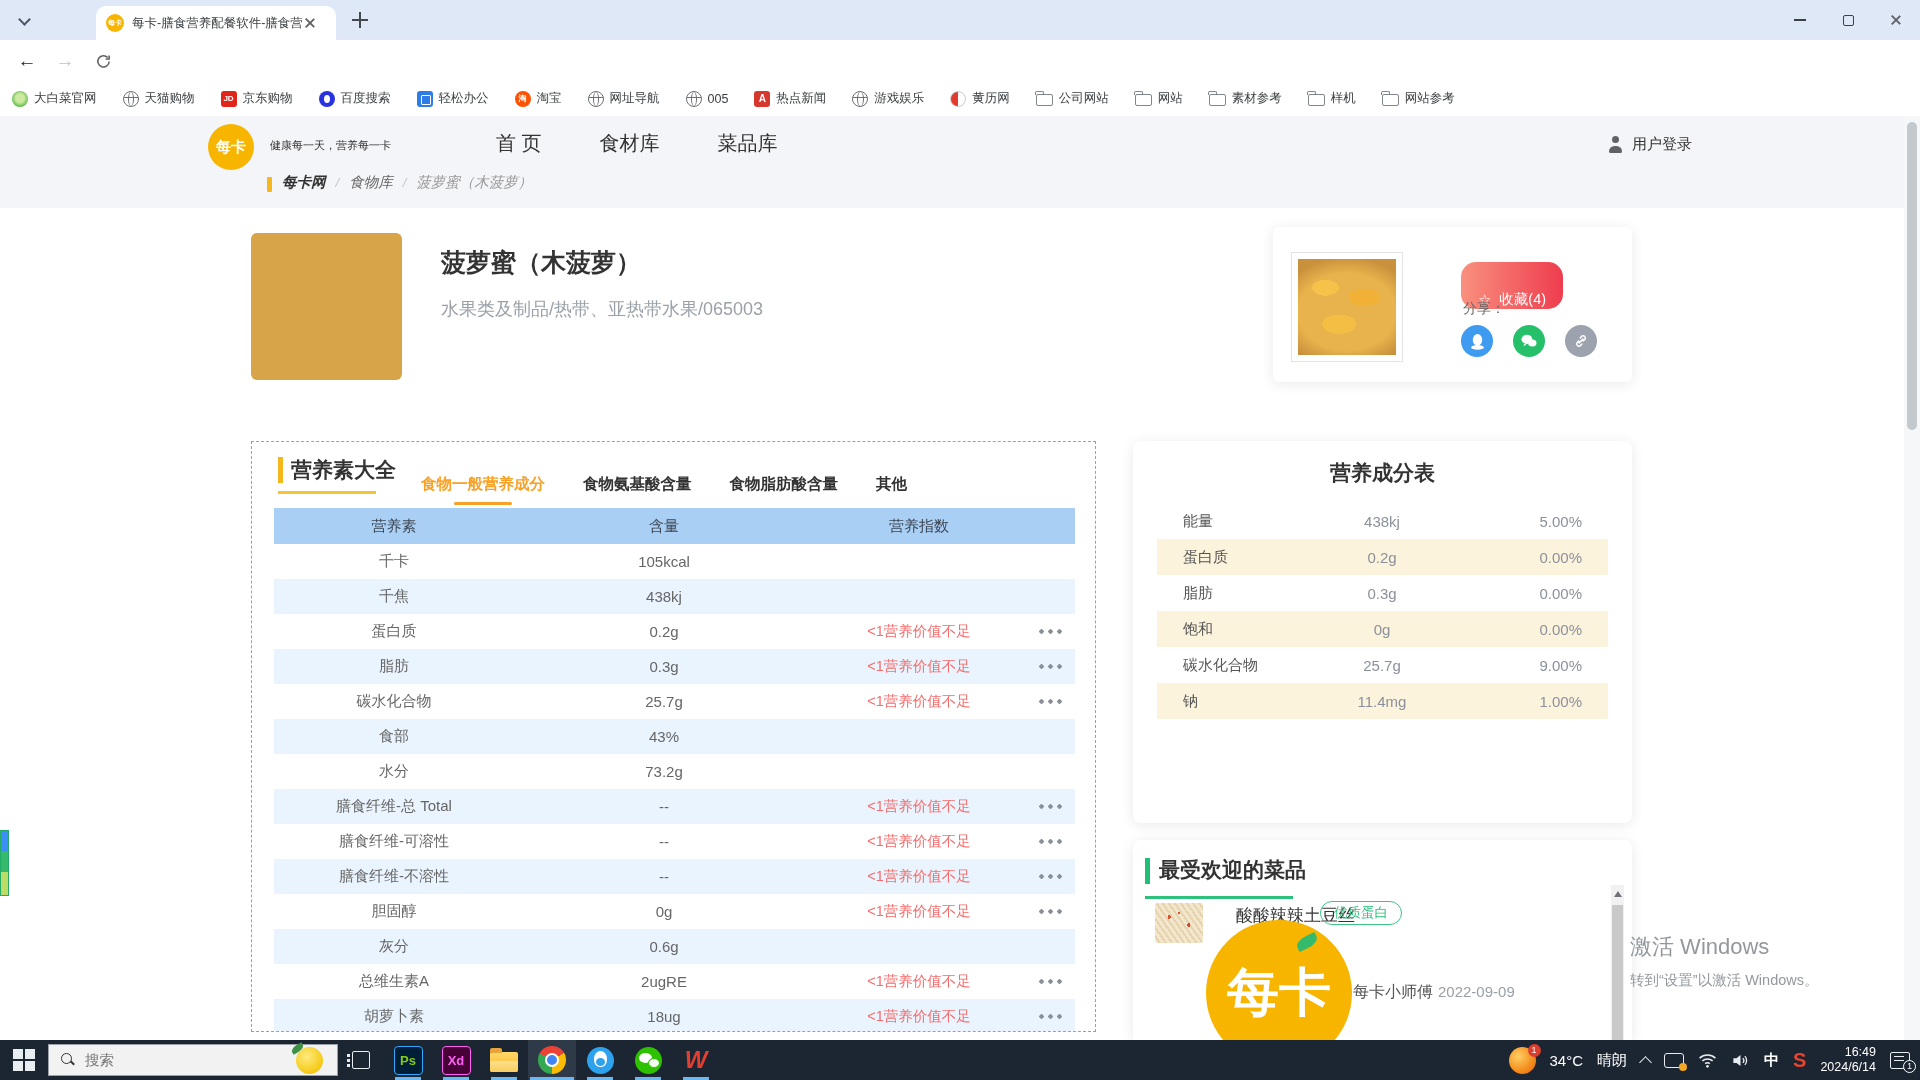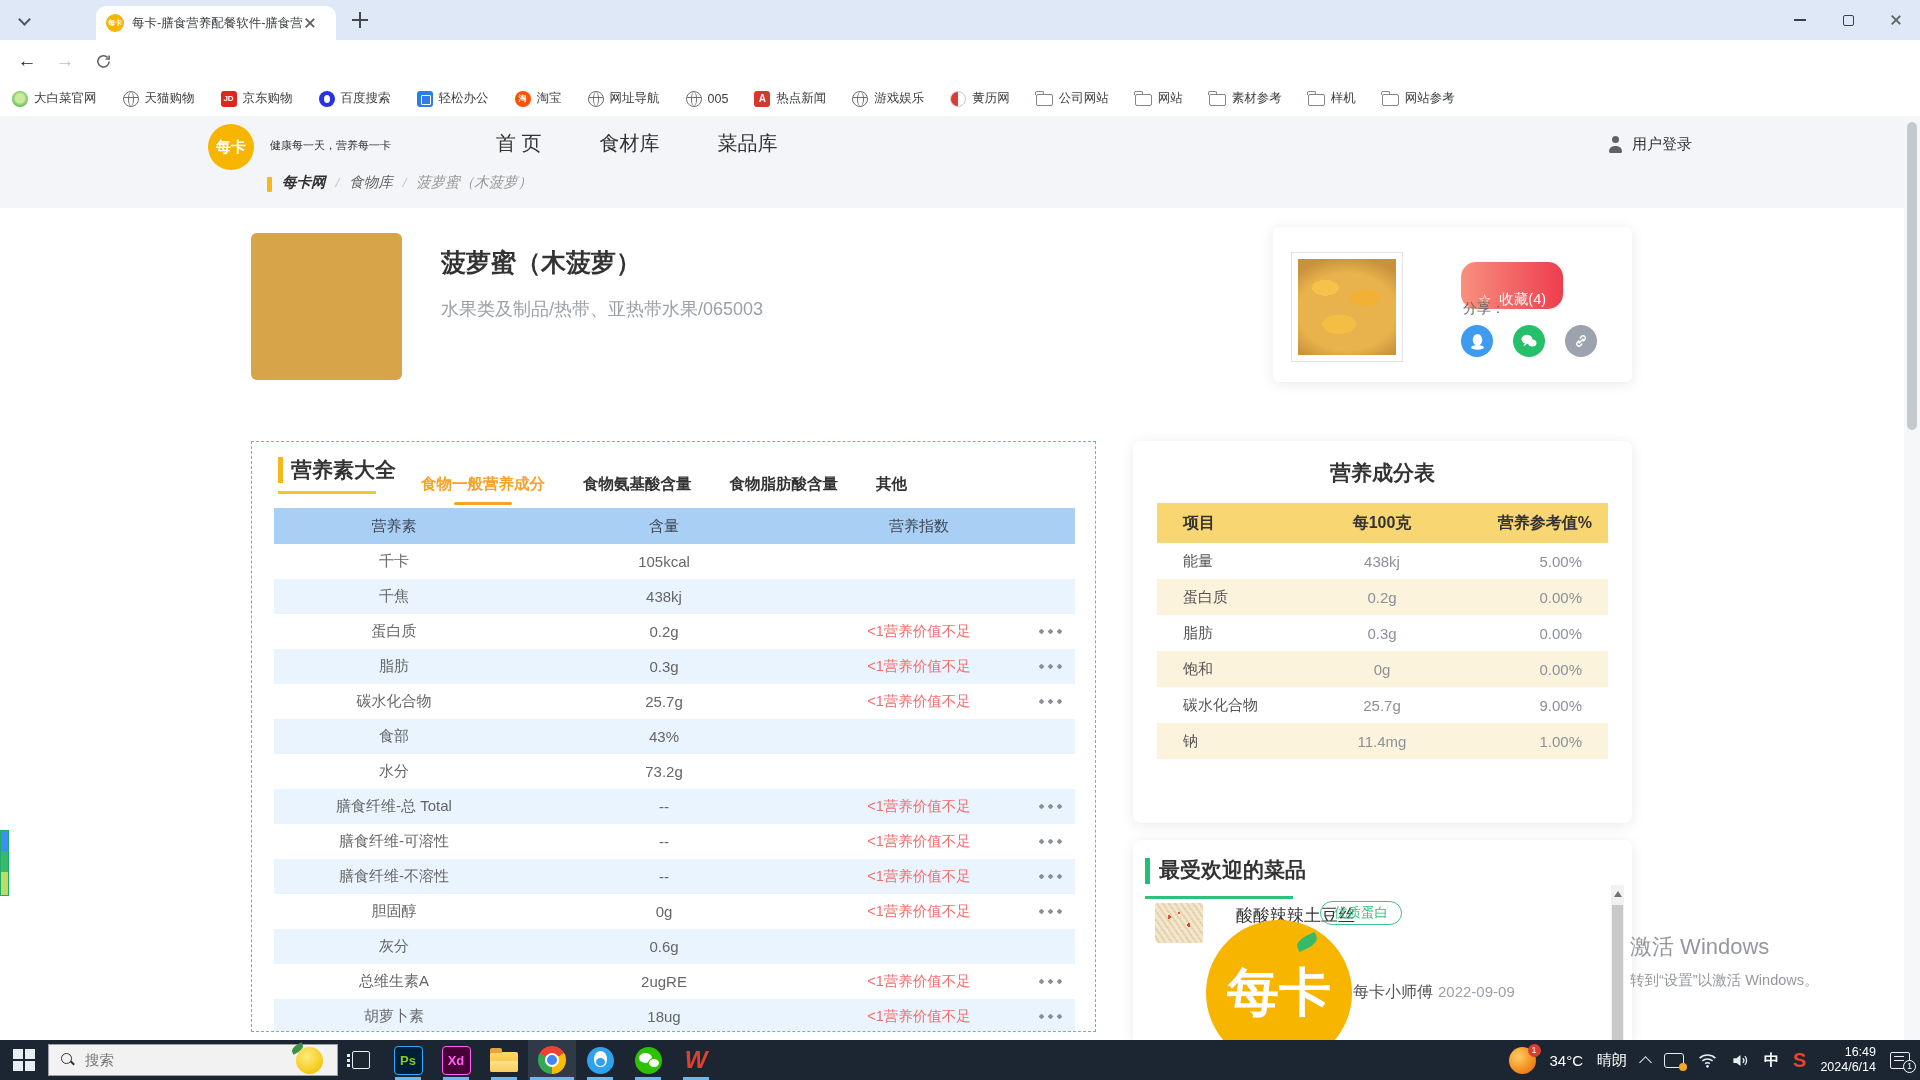--- a/index.html
+++ b/index.html
@@ -510,25 +510,20 @@
               <span class="more-dots"></span>
             </div>
           </div>
         </div>
     </div>
   </div>
 
   <div class="fcard">
     <div class="ftitle">营养成分表</div>
     <div class="ftable">
-      <div class="fthead">
-        <div class="h1">项目</div>
-        <div class="h2">每100克</div>
-        <div class="h3">营养参考值%</div>
-      </div>
       <div id="frows">
           <div class="frow">
             <div class="n">能量</div>
             <div class="v">438kj</div>
             <div class="p">5.00%</div>
           </div>
           <div class="frow alt">
             <div class="n">蛋白质</div>
             <div class="v">0.2g</div>
             <div class="p">0.00%</div>

